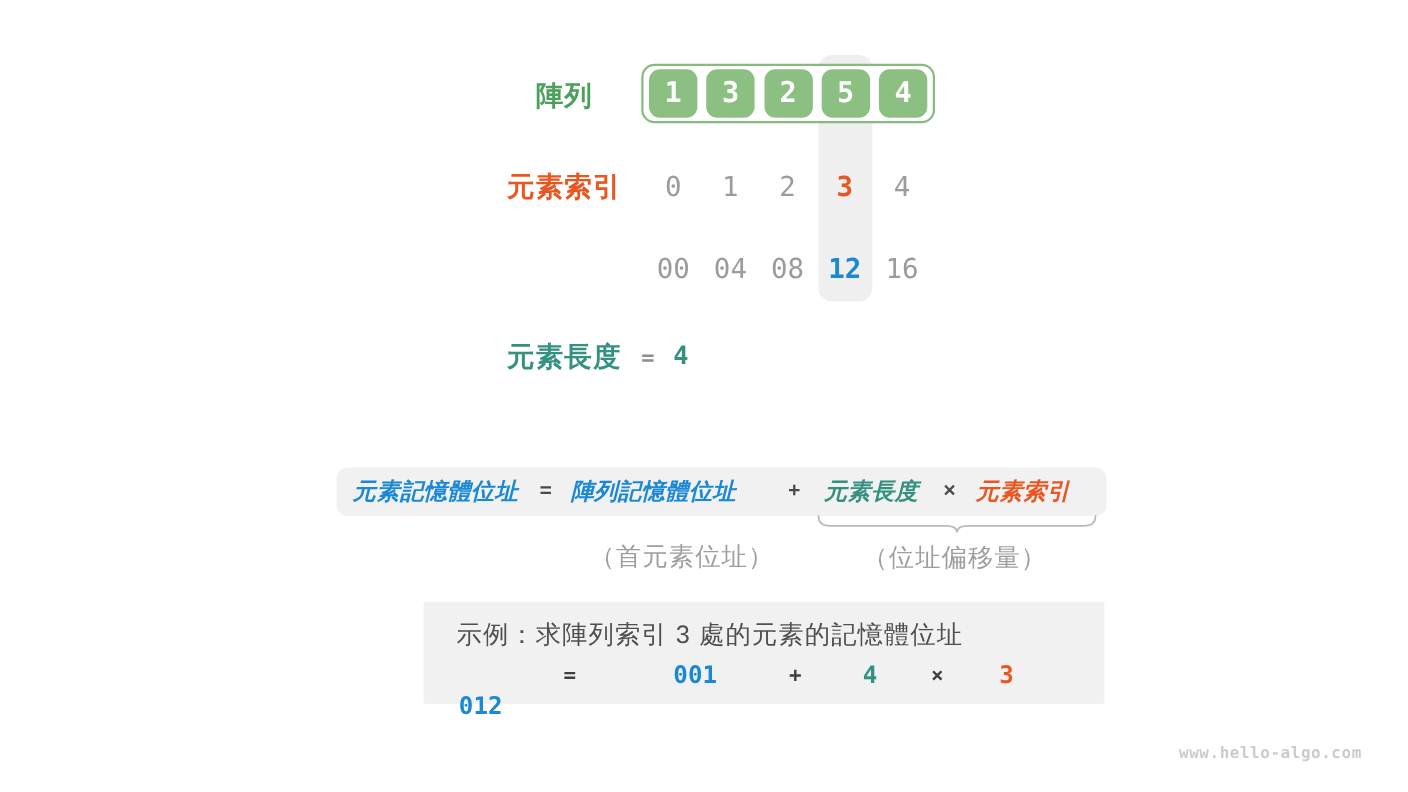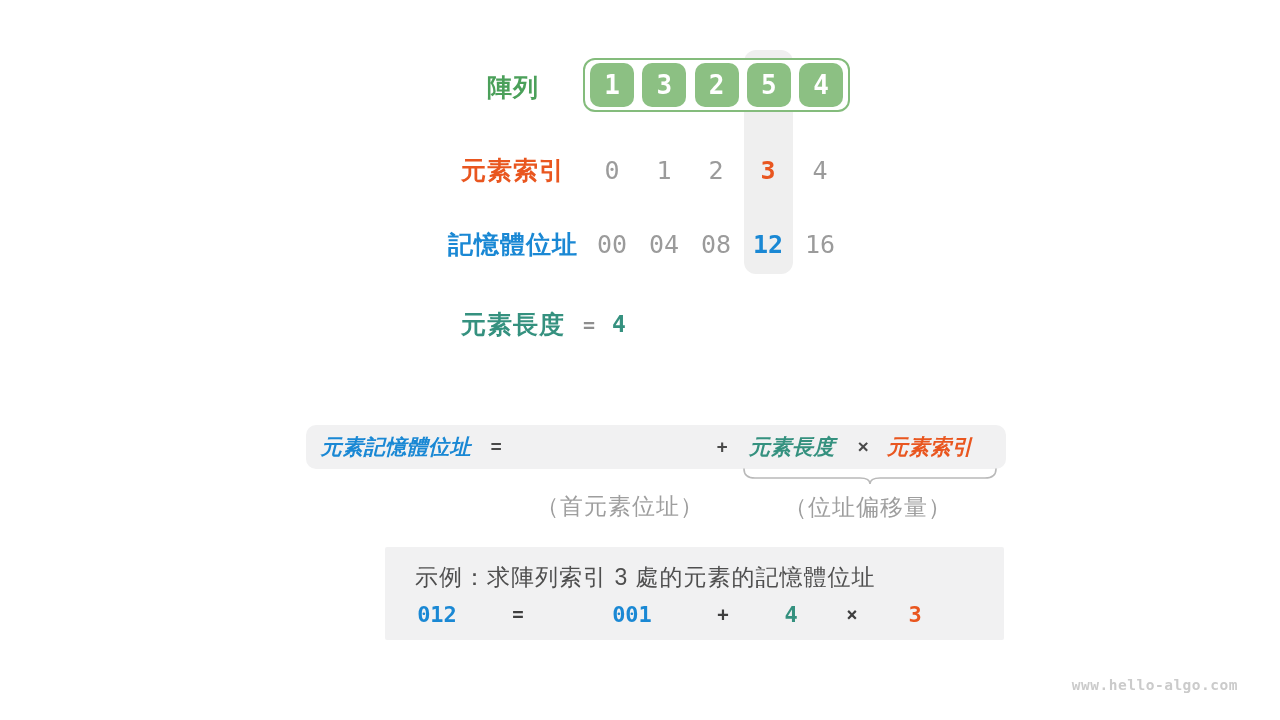--- a/index.html
+++ b/index.html
@@ -68,21 +68,21 @@
     position:absolute;left:385px;top:547px;width:619px;height:93px;
     background:#f1f1f2;border-radius:2px;z-index:1;
   }
   .ex-title{
     position:absolute;left:30px;top:30px;transform:translateY(-50%);
     font-size:23px;color:#4f4f4f;letter-spacing:1px;white-space:nowrap;
   }
   .eitem{position:absolute;top:67px;transform:translate(-50%,-50%);white-space:nowrap;
     font-size:22px;font-weight:bold;}
   .eop{font-size:19px;font-weight:bold;color:#3f3f3f;}
-  .e-res{left:52px;} .e-eq{left:133px;} .e-base{left:247px;} .e-plus{left:338px;}
+  .e-res{left:52px;margin-top:29px;} .e-eq{left:133px;} .e-base{left:247px;} .e-plus{left:338px;}
   .e-len{left:406px;} .e-times{left:467px;} .e-idx{left:530px;}
 
   .watermark{
     position:absolute;right:42px;top:677px;font-size:14.5px;color:#cbcbcb;letter-spacing:0.5px;
   }
 </style>
 </head>
 <body>
 
 <div class="canvas">
@@ -98,34 +98,34 @@
     <div class="cell mono">4</div>
   </div>
 
   <div class="abs-c rowlabel orange" style="left:513px;top:170px;">元素索引</div>
   <div class="abs-c val mono col0 row-index">0</div>
   <div class="abs-c val mono col1 row-index">1</div>
   <div class="abs-c val mono col2 row-index">2</div>
   <div class="abs-c val mono hl-orange col3 row-index">3</div>
   <div class="abs-c val mono col4 row-index">4</div>
 
-  <div class="abs-c rowlabel blue" style="left:513px;top:244px;">記憶體位址</div>
   <div class="abs-c val mono col0 row-mem">00</div>
   <div class="abs-c val mono col1 row-mem">04</div>
   <div class="abs-c val mono col2 row-mem">08</div>
   <div class="abs-c val mono hl-blue col3 row-mem">12</div>
   <div class="abs-c val mono col4 row-mem">16</div>
 
   <div class="abs-c rowlabel teal" style="left:513px;top:324px;">元素長度</div>
   <div class="abs-c op-mid mono" style="left:589px;top:325px;">=</div>
   <div class="abs-c len-val teal mono" style="left:619px;top:324px;">4</div>
 
   <div class="formula-bar">
     <span class="fitem blue f-lhs">元素記憶體位址</span>
     <span class="fitem fop f-eq">=</span>
+    <span class="fitem blue f-base">陣列記憶體位址</span>
     <span class="fitem fop f-plus">+</span>
     <span class="fitem teal f-len">元素長度</span>
     <span class="fitem fop f-times">×</span>
     <span class="fitem orange f-idx">元素索引</span>
   </div>
 
   <svg class="brace" width="254" height="18" viewBox="0 0 254 18">
     <path d="M1,1 Q1,10 12,10 H117 Q127,10 127,16 Q127,10 137,10 H242 Q253,10 253,1" fill="none" stroke="#b9b9b9" stroke-width="1.6" stroke-linecap="round"></path>
   </svg>
 

